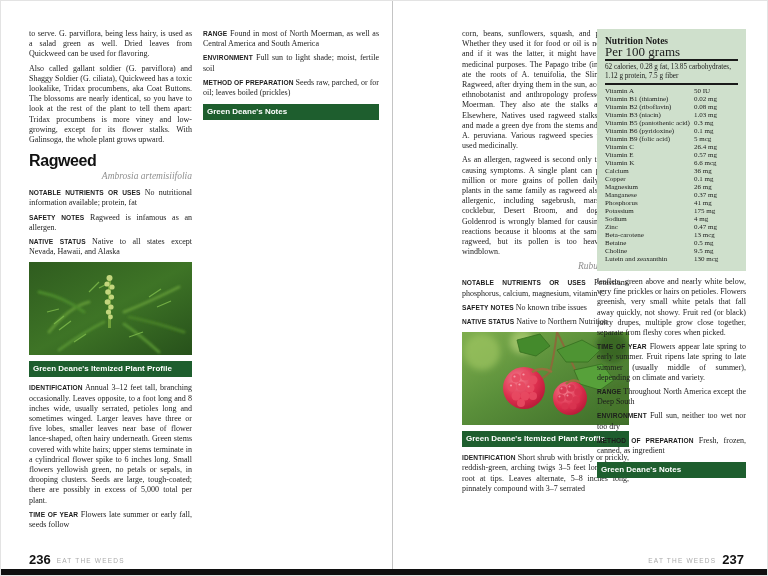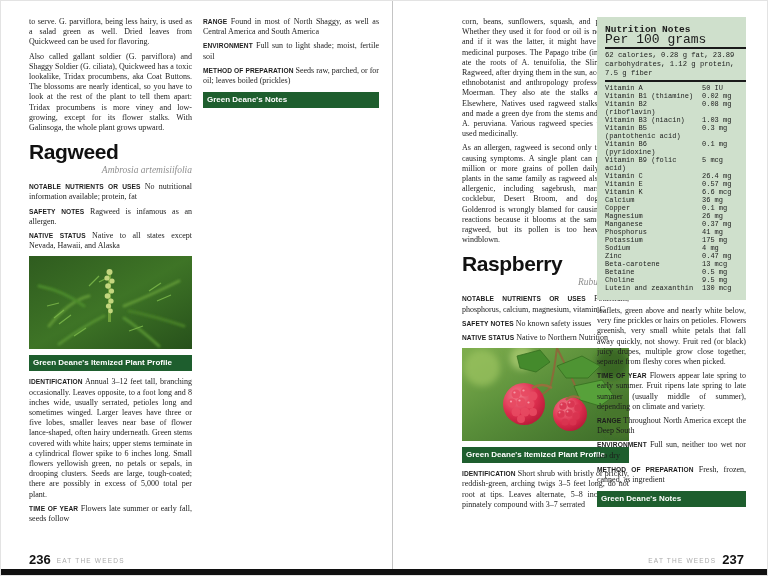--- a/index.html
+++ b/index.html
@@ -1,34 +1,34 @@
 <!DOCTYPE html>
 <html><head>
 <meta charset="utf-8">
 <style>
   html,body{margin:0;padding:0;background:#ffffff;}
   .spread{position:relative;width:768px;height:576px;background:#ffffff;overflow:hidden;
           border:1px solid #e3e3e3;box-sizing:border-box;
           font-family:"Liberation Serif",serif;color:#1c1c1c;}
-  .col{position:absolute;top:16px;height:518px;overflow:hidden;}
+  .col{position:absolute;top:28px;height:518px;overflow:hidden;}
   .c1{left:28px;width:163px;}
   .c2{left:202px;width:176px;}
   .c3{left:413px;width:167px;margin-left:48px;}
   .c4{left:596px;width:149px;}
   p.body{font-size:8px;line-height:10.2px;text-align:justify;margin:0 0 4px 0;}
   p.entry{margin:0 0 4px 0;}
   .lbl{font-family:"Liberation Sans",sans-serif;font-weight:bold;font-size:6.6px;letter-spacing:.1px;}
-  h1.plant{font-family:"Liberation Sans",sans-serif;font-weight:bold;font-size:21px;
+  h1.plant{font-family:"Liberation Sans",sans-serif;font-weight:bold;font-size:16px;
            letter-spacing:-.4px;margin:7px 0 1px 0;color:#111;}
   .species{font-style:italic;font-size:9.5px;color:#8f8f8f;margin:0 0 7px 8px;text-align:right;}
   .bar{background:#1e5e2e;color:#ffffff;font-family:"Liberation Sans",sans-serif;
        font-weight:bold;font-size:8px;line-height:8px;padding:4px 4px;margin:6px 0 6px 0;}
   .photo{display:block;width:100%;height:93px;margin:5px 0 0 0;}
   
-  .nut{background:#cfe0cc;padding:7px 0 8px 8px;font-family:Liberation Mono, monospace;margin-bottom:6px;}
+  .nut{background:#cfe0cc;padding:7px 8px 8px 8px;font-family:Liberation Serif, serif;margin-bottom:6px;}
   .nut .t{font-weight:bold;font-size:9.5px;line-height:11px;}
   .nut .s{font-size:13px;line-height:9px;margin-bottom:3px;}
   .nut .rule{border-top:2px solid #1a1a1a;margin:2px 0;}
   .nut .sum{font-size:7.2px;line-height:9px;margin:2px 0;}
   .nrow{display:flex;font-size:7px;line-height:8px;margin:0;}
   .nrow .nn{flex:1;padding-right:2px;}
   .nrow .nv{width:44px;flex:none;}
   
   .footer{position:absolute;top:549px;font-family:"Liberation Sans",sans-serif;}
   .fl{left:28px;}
@@ -91,41 +91,40 @@
         </g>
       </g>
     </svg>
     <div class="bar">Green Deane's Itemized Plant Profile</div>
     <p class="body entry"><span class="lbl">IDENTIFICATION</span> <span>Annual 3–12 feet tall, branching occasionally. Leaves opposite, to a foot long and 8 inches wide, usually serrated, petioles long and sometimes winged. Larger leaves have three or five lobes, smaller leaves near base of flower lance-shaped, often hairy underneath. Green stems covered with white hairs; upper stems terminate in a cylindrical flower spike to 6 inches long. Small flowers yellowish green, no petals or sepals, in drooping clusters. Seeds are large, tough-coated; there are possibly in excess of 5,000 total per plant.</span></p>
     <p class="body entry"><span class="lbl">TIME OF YEAR</span> <span>Flowers late summer or early fall, seeds follow</span></p>
   </div>
 
   <div class="col c2">
     <div>
-        <p class="body entry"><span class="lbl">RANGE</span> <span>Found in most of North Shaggy, as well as Central America and South America</span></p>
+        <p class="body entry"><span class="lbl">RANGE</span> <span>Found in most of North Moerman, as well as Central America and South America</span></p>
         <p class="body entry"><span class="lbl">ENVIRONMENT</span> <span>Full sun to light shade; moist, fertile soil</span></p>
         <p class="body entry"><span class="lbl">METHOD OF PREPARATION</span> <span>Seeds raw, parched, or for oil; leaves boiled (prickles)</span></p>
       </div>
     <div class="bar">Green Deane's Notes</div>
     <div>
         <p class="body"></p>
         <p class="body"></p>
         <p class="body"></p>
         <p class="body"></p>
       </div>
   </div>
 
   <div class="col c3">
     <p class="body">corn, beans, sunflowers, squash, and pumpkins. Whether they used it for food or oil is not known, and if it was the latter, it might have been for medicinal purposes. The Papago tribe (in Arizona) ate the roots of A. tenuifolia, the Slimleaf Bur Ragweed, after drying them in the sun, according to ethnobotanist and anthropology professor Daniel Moerman. They also ate the stalks as greens. Elsewhere, Natives used ragweed stalks for rope and made a green dye from the stems and leaves of A. peruviana. Various ragweed species were also used medicinally.</p>
     <p class="body">As an allergen, ragweed is second only to mold in causing symptoms. A single plant can produce a million or more grains of pollen daily. Several plants in the same family as ragweed also may be allergenic, including sagebrush, marsh elder, cocklebur, Desert Broom, and dog fennel. Goldenrod is wrongly blamed for causing allergic reactions because it blooms at the same time as ragweed, but its pollen is too heavy to be windblown.</p>
-    <h1 class="plant">Raspberry</h1>
     <div class="species">Rubus idaeus</div>
     <div>
         <p class="body entry"><span class="lbl">NOTABLE NUTRIENTS OR USES</span> <span>Potassium, phosphorus, calcium, magnesium, vitamin C</span></p>
-        <p class="body entry"><span class="lbl">SAFETY NOTES</span> <span>No known safety issues</span></p>
+        <p class="body entry"><span class="lbl">SAFETY NOTES</span> <span>No known tribe issues</span></p>
         <p class="body entry"><span class="lbl">NATIVE STATUS</span> <span>Native to Northern Nutrition</span></p>
       </div>
     <svg class="photo" viewBox="0 0 167 93" preserveAspectRatio="none">
       <defs>
         <linearGradient id="rbBg" x1="0" y1="0" x2="1" y2="1">
           <stop offset="0" stop-color="#7fae4e"></stop>
             <stop offset="0.45" stop-color="#5a8f3a"></stop>
             <stop offset="1" stop-color="#3c6b28"></stop>
         </linearGradient>
         <radialGradient id="berry" cx="0.35" cy="0.3" r="0.9">
@@ -195,21 +194,21 @@
     </svg>
     <div class="bar">Green Deane's Itemized Plant Profile</div>
     <p class="body entry"><span class="lbl">IDENTIFICATION</span> <span>Short shrub with bristly or prickly, reddish-green, arching twigs 3–5 feet long, do not root at tips. Leaves alternate, 5–8 inches long, pinnately compound with 3–7 serrated</span></p>
   </div>
 
   <div class="col c4">
     <div class="nut">
       <div class="t">Nutrition Notes</div>
       <div class="s">Per 100 grams</div>
       <div class="rule"></div>
-      <div class="sum">62 calories, 0.28 g fat, 23.89 carbohydrates, 1.12 g protein, 7.5 g fiber</div>
+      <div class="sum">62 calories, 0.28 g fat, 13.85 carbohydrates, 1.12 g protein, 7.5 g fiber</div>
       <div class="rule"></div>
       <div>
           <div class="nrow">
             <span class="nn">Vitamin A</span>
             <span class="nv">50 IU</span>
           </div>
           <div class="nrow">
             <span class="nn">Vitamin B1 (thiamine)</span>
             <span class="nv">0.02 mg</span>
           </div>

